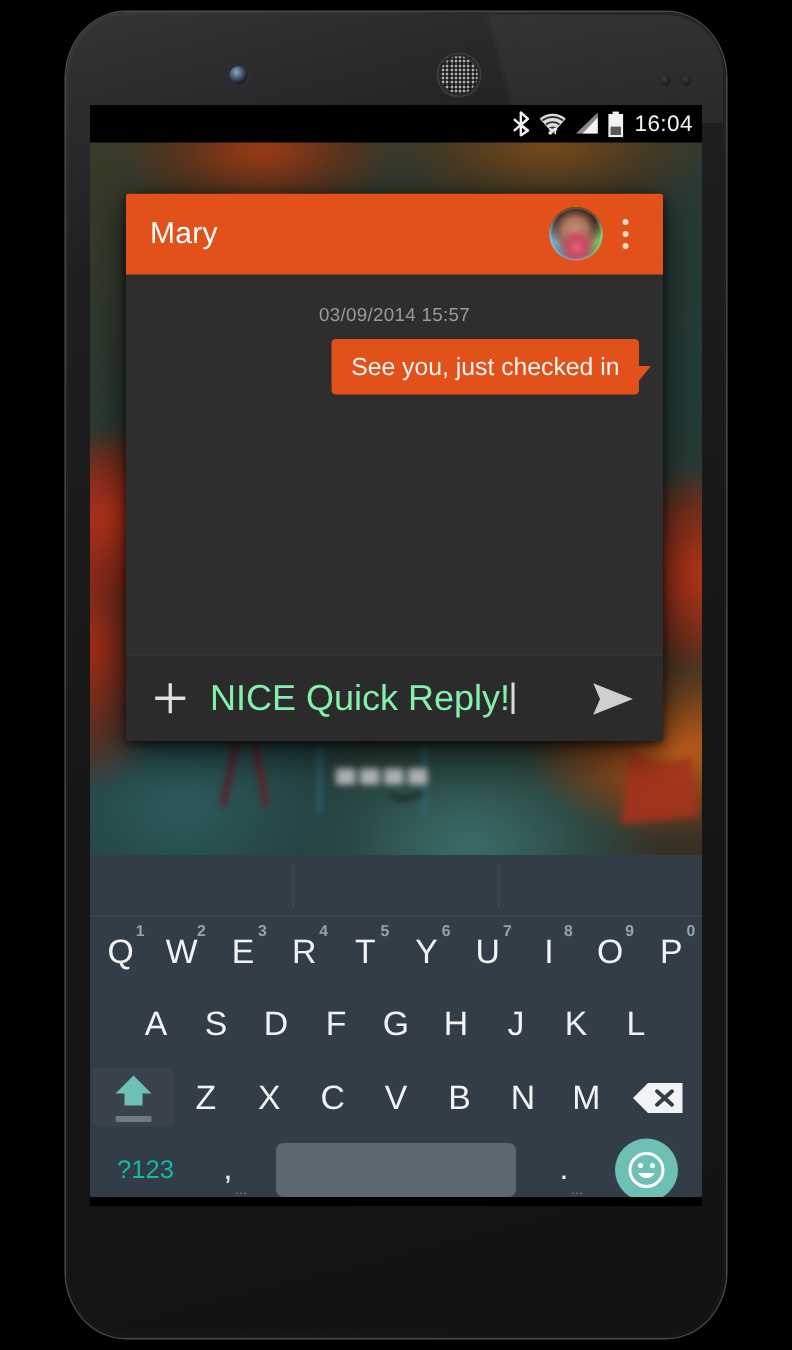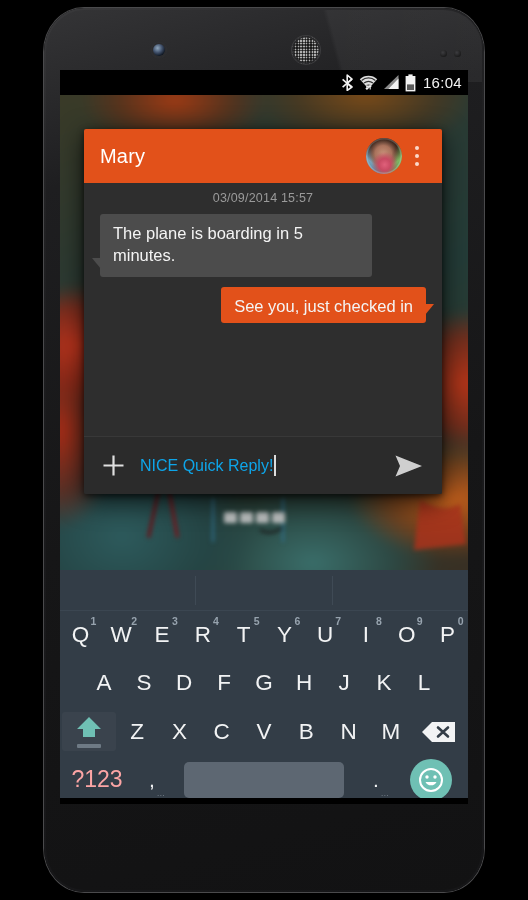--- a/index.html
+++ b/index.html
@@ -130,21 +130,21 @@
   #qr-overflow i {
     width: 4px; height: 4px; border-radius: 50%;
     background: #fbd9c9; display: block;
   }
 
   #qr-body {
     flex: 1; position: relative; padding: 0 10px; overflow: hidden;
   }
   #qr-timestamp {
     text-align: center; color: #9a9a9a; font-size: 12.5px;
-    padding: 8px 0 9px; letter-spacing: .2px;
+    padding: 8px 0 9px; letter-spacing: .2px; margin-top: 12px;
   }
 
   .msg-row { display: flex; margin-bottom: 10px; }
   .msg-row.in  { justify-content: flex-start; }
   .msg-row.out { justify-content: flex-end; }
 
   .bubble {
     position: relative; max-width: 272px;
     padding: 9px 13px 10px; border-radius: 3px;
     color: #f4f4f4; font-size: 16.5px; line-height: 1.32;
@@ -179,21 +179,21 @@
   }
   #attach-btn {
     width: 38px; height: 38px; flex: none;
     display: flex; align-items: center; justify-content: center;
   }
   #composer-input {
     flex: 1; display: flex; align-items: center;
     padding-left: 8px; min-width: 0;
   }
   #composer-text {
-    color: #0ea5e9; font-size: 16px; white-space: nowrap;
+    color: #86efac; font-size: 24px; white-space: nowrap;
     overflow: hidden; text-overflow: ellipsis;
   }
   #caret {
     width: 1.5px; height: 21px; background: #dddddd;
     margin-left: 1px; flex: none;
   }
   #send-btn {
     width: 42px; height: 40px; flex: none;
     display: flex; align-items: center; justify-content: center;
   }
@@ -237,21 +237,21 @@
 
   .key-shift {
     flex: 0 0 54px; display: flex; flex-direction: column;
     align-items: center; justify-content: center; gap: 3px;
     background: rgba(255,255,255,.035); border-radius: 3px;
     height: 82%;
   }
   .shift-bar { width: 24px; height: 4px; background: #6e7a85; border-radius: 1px; }
   .key-del { flex: 0 0 54px; display: flex; align-items: center; justify-content: center; }
 
-  .key-sym { flex: 0 0 62px; color: #fca5a5; font-size: 23px; }
+  .key-sym { flex: 0 0 62px; color: #14b8a6; font-size: 17px; }
   .key-comma { flex: 0 0 48px; font-size: 21px; }
   .key-period { flex: 0 0 48px; font-size: 21px; }
   .key-space {
     flex: 1; height: 36px; margin: 0 8px;
     background: #5d6772; border-radius: 5px;
   }
   .key-emoji { flex: 0 0 62px; display: flex; align-items: center; justify-content: center; }
   .emoji-circle {
     width: 42px; height: 42px; border-radius: 50%;
     background: #6fc0b4;
@@ -324,25 +324,20 @@
       <div id="qr-overflow">
         <i></i>
         <i></i>
         <i></i>
       </div>
     </div>
 
     <div id="qr-body">
       <div id="qr-timestamp">03/09/2014 15:57</div>
 
-      <div class="msg-row in">
-        <div class="bubble in">
-          <span>The plane is boarding in 5 minutes.</span>
-        </div>
-      </div>
 
       <div class="msg-row out">
         <div class="bubble out">
           <span>See you, just checked in</span>
         </div>
       </div>
 
     </div>
 
     <div id="qr-composer">

